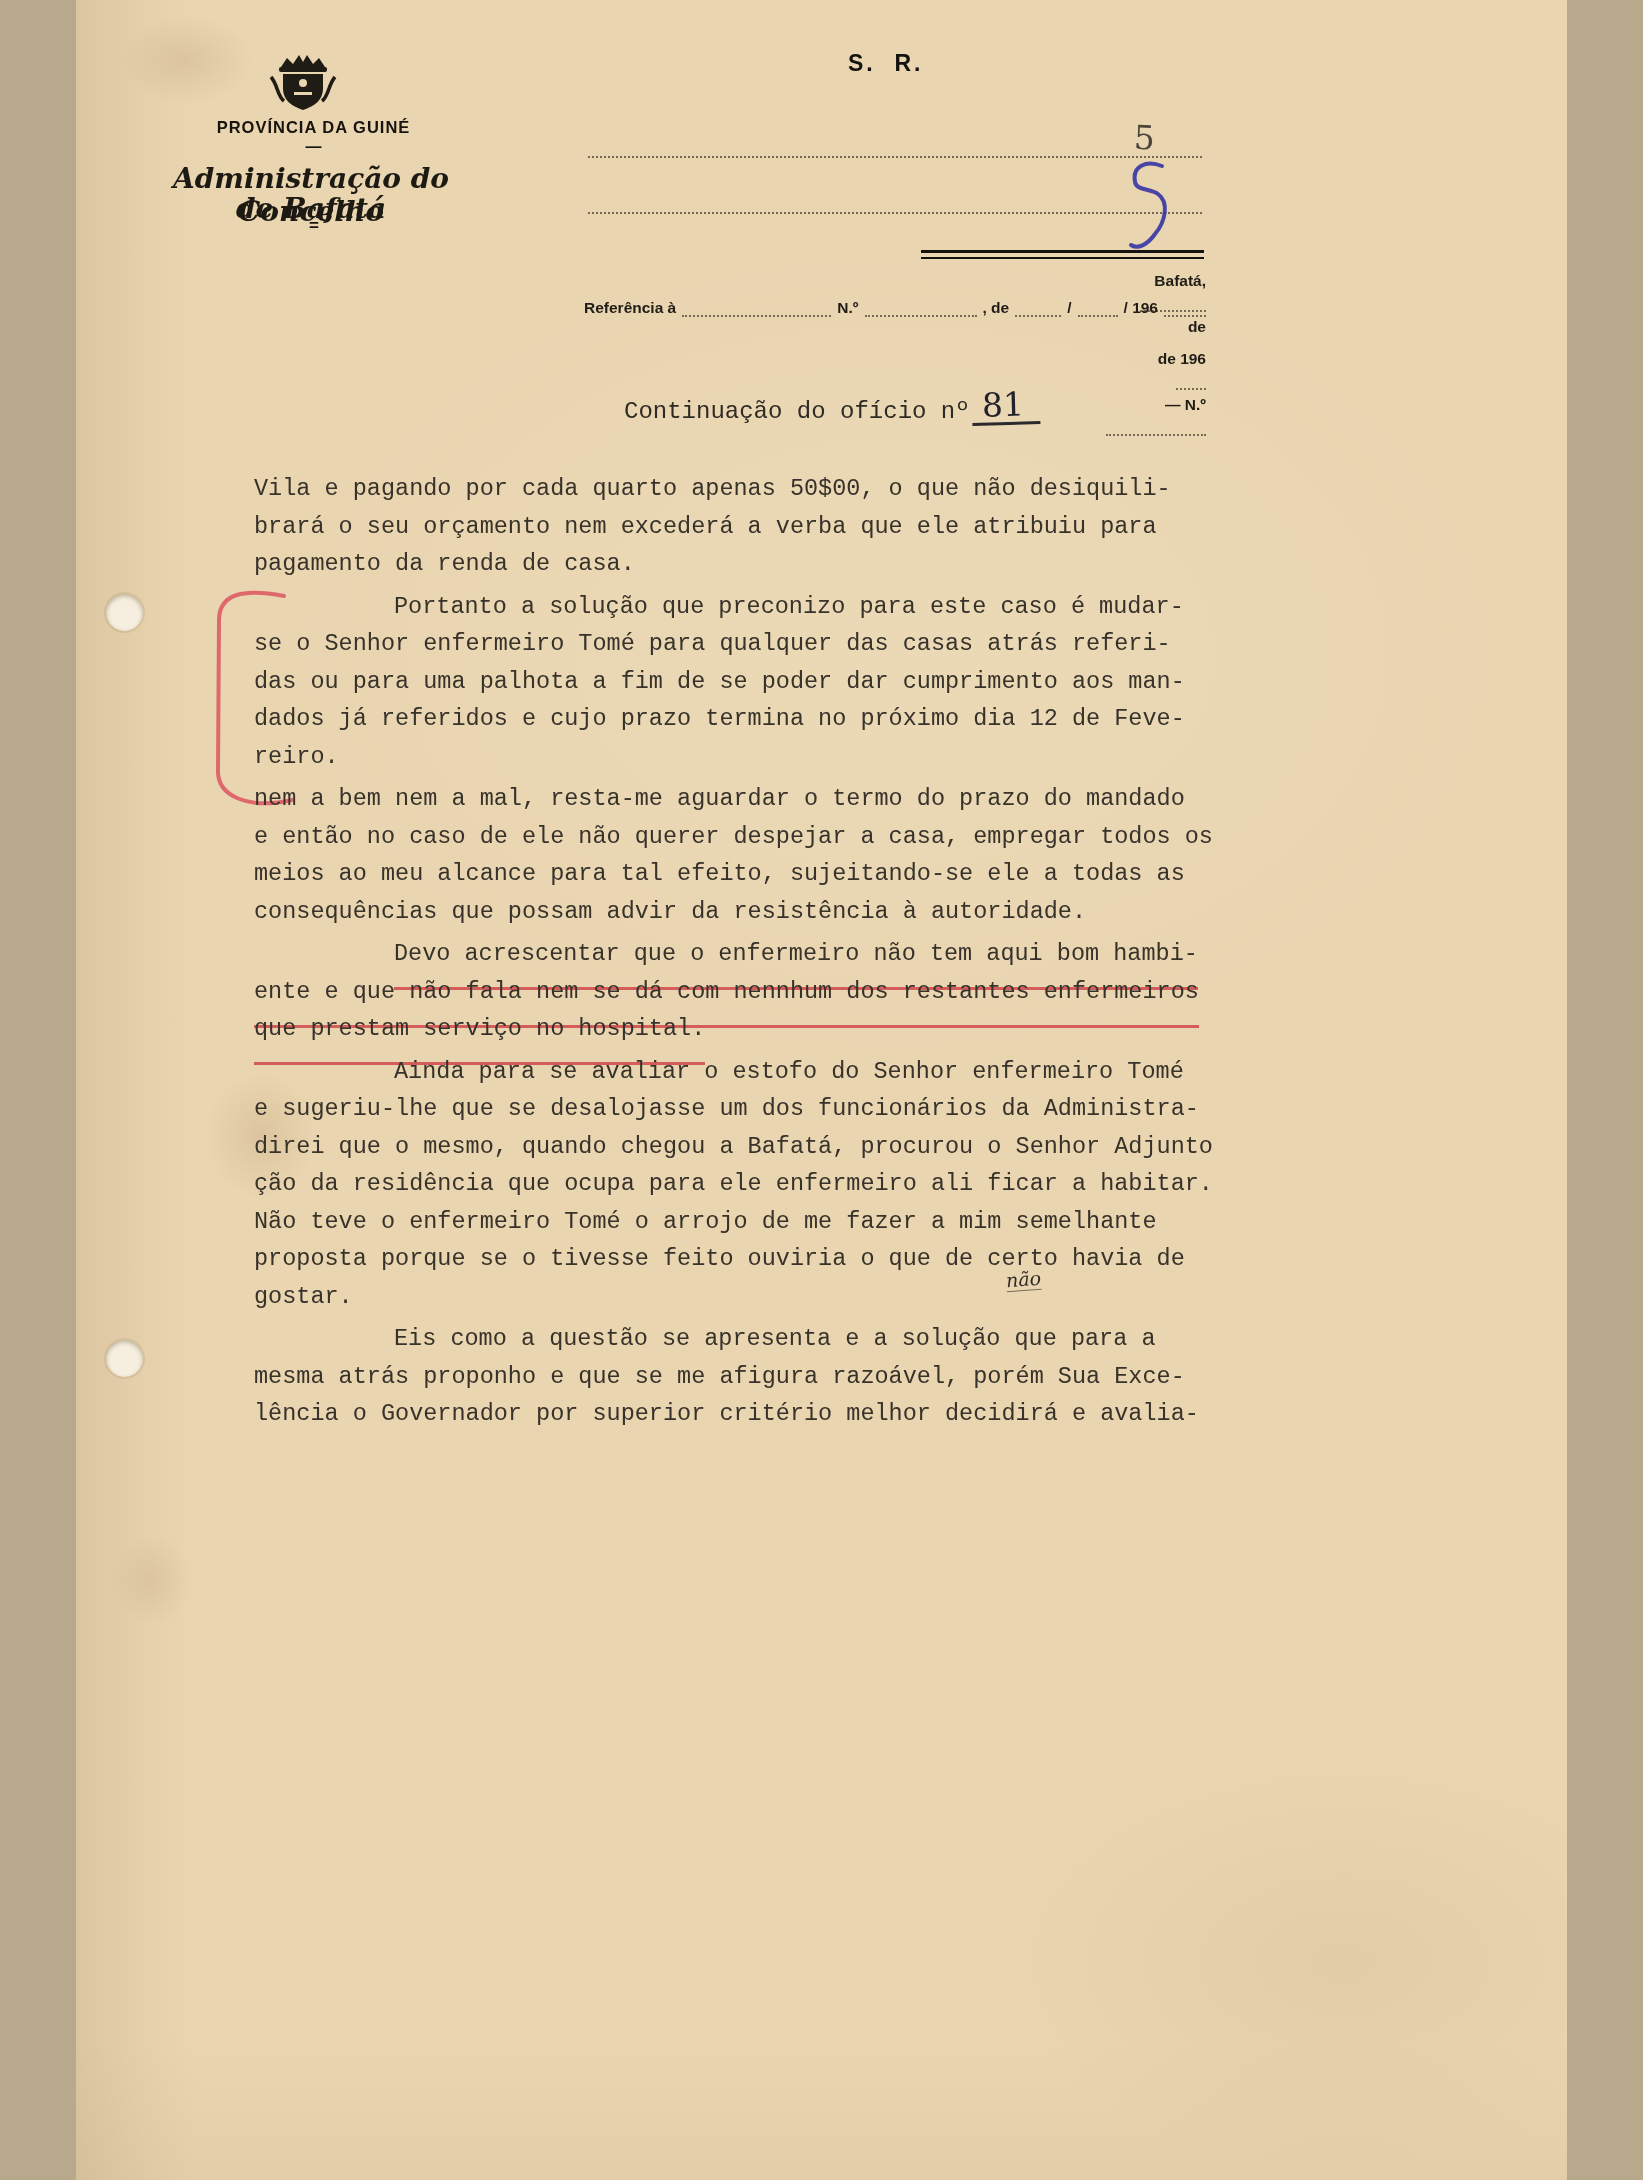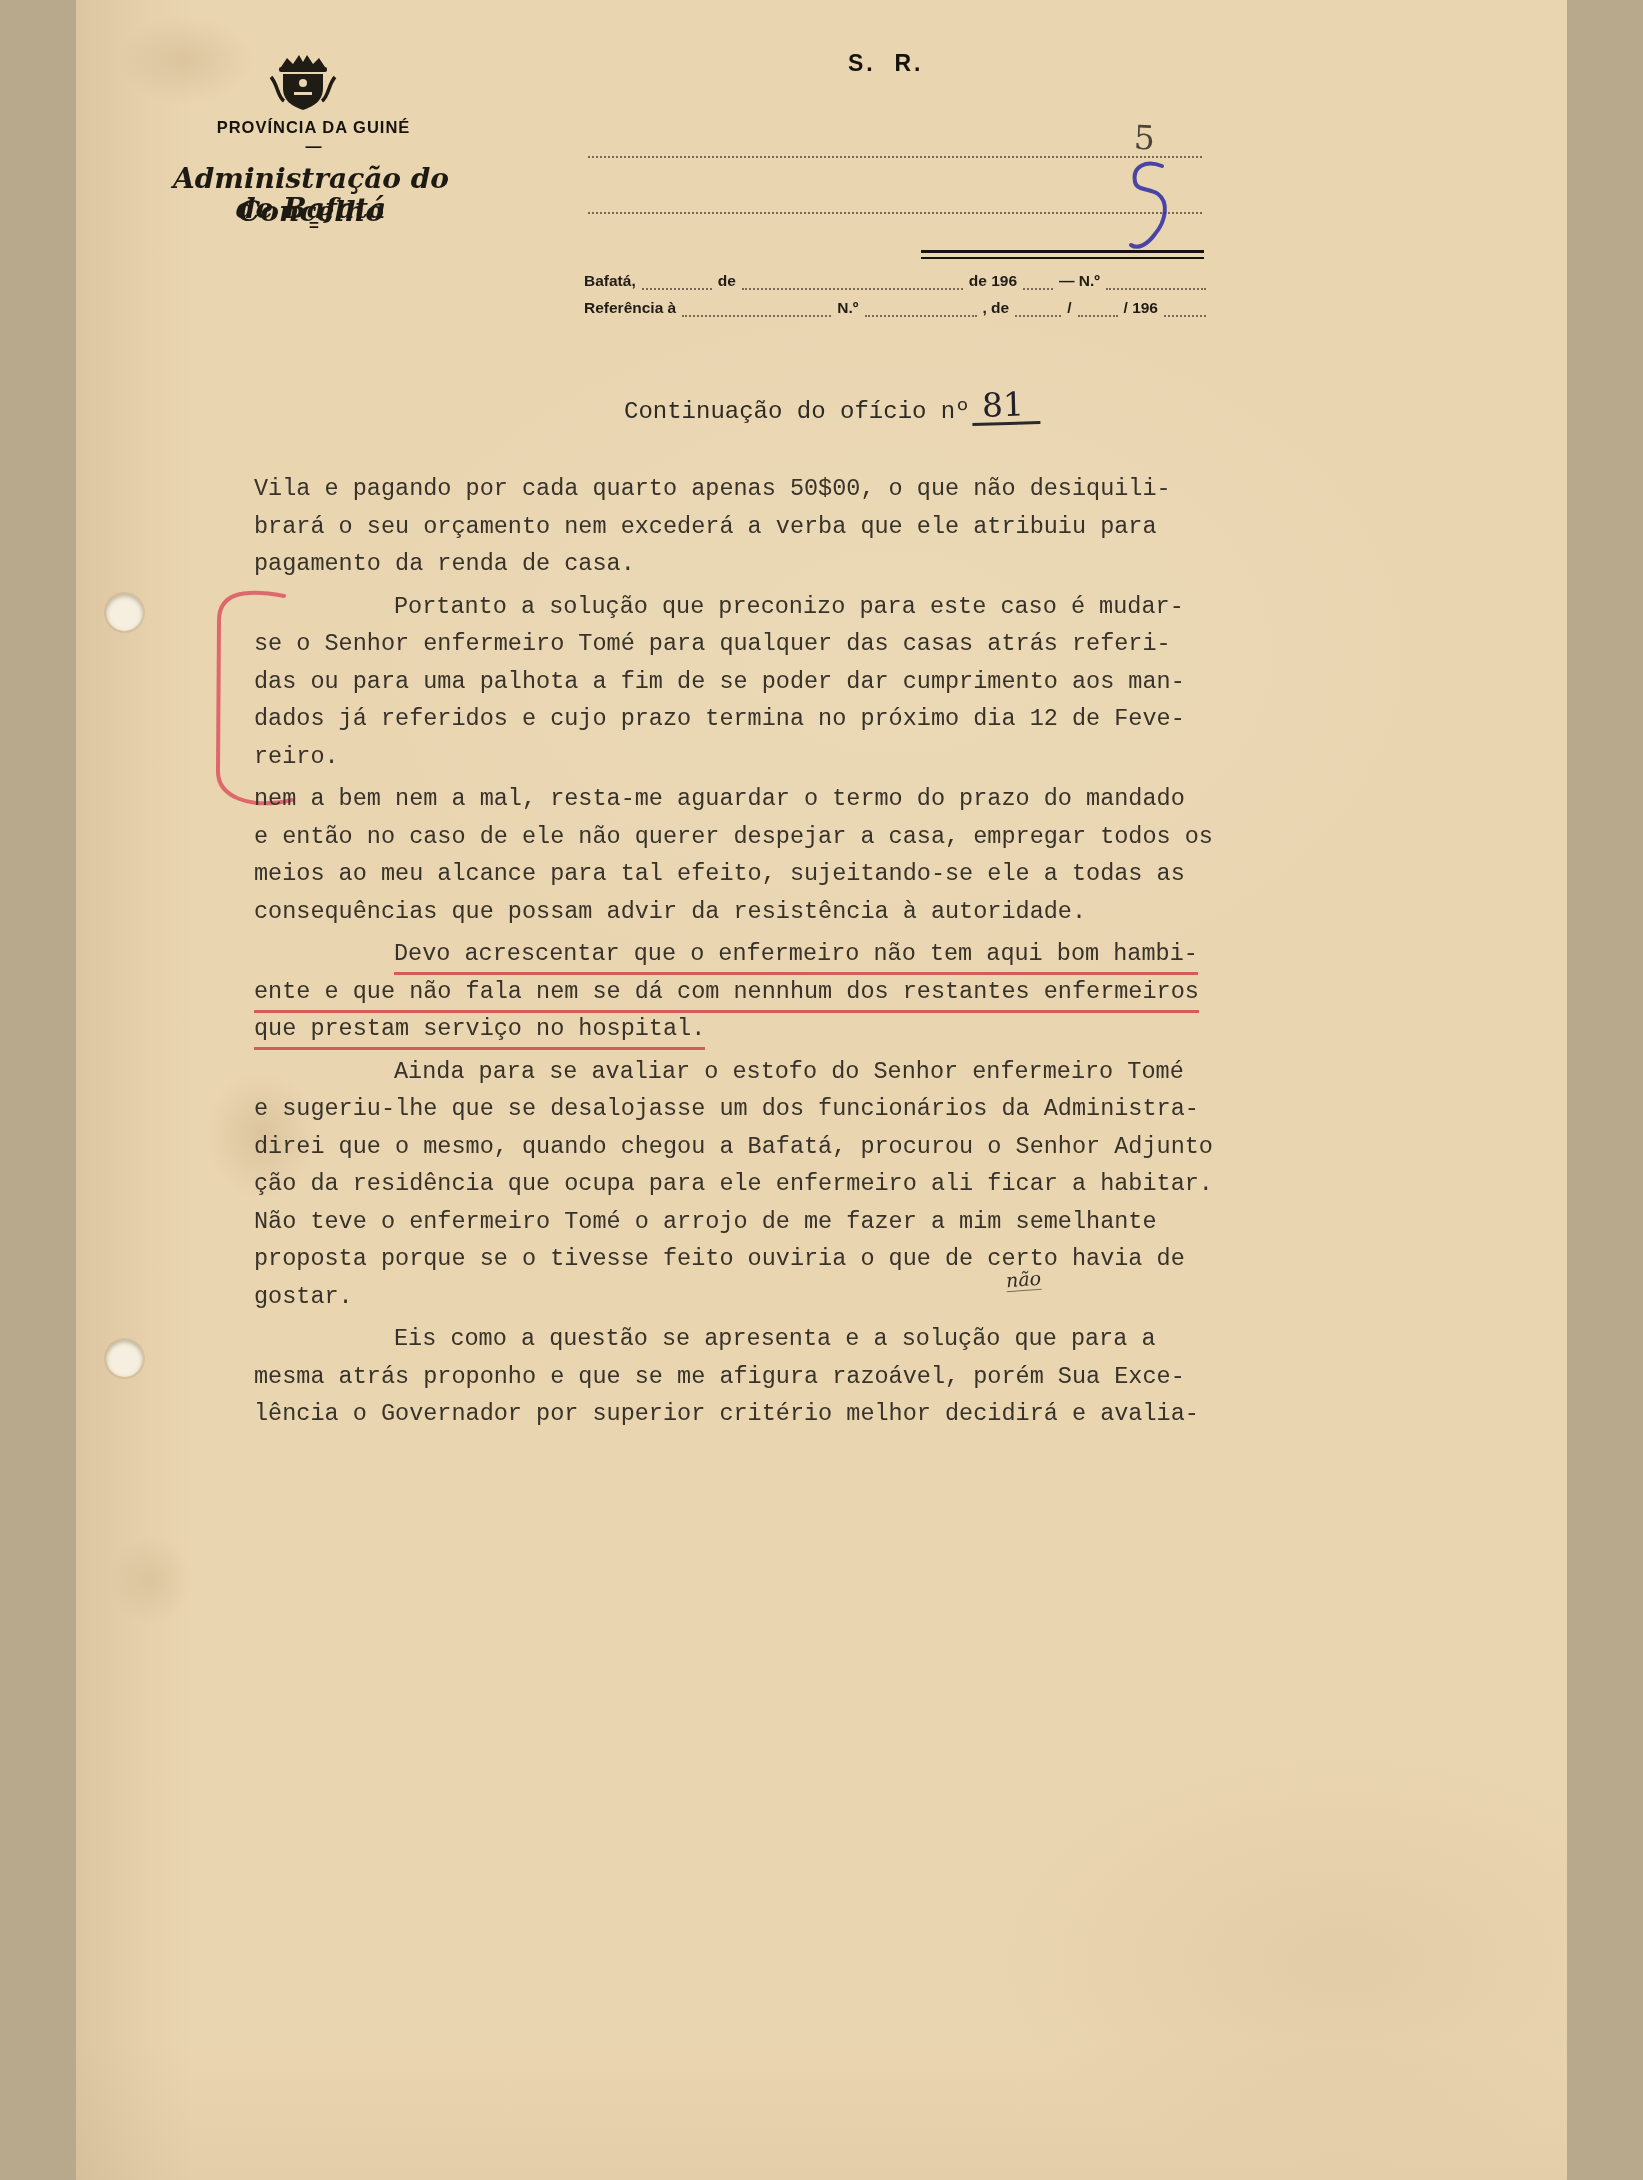--- a/index.html
+++ b/index.html
@@ -43,21 +43,21 @@
 
   
   .dotline{position:absolute;border-bottom:2px dotted rgba(80,70,55,.75);}
   .dl1{left:512px;top:138px;width:614px;height:18px;}
   .dl2{left:512px;top:194px;width:614px;height:18px;}
   .dblrule{position:absolute;left:845px;top:250px;width:283px;height:4px;
            border-top:3px solid #15130f;border-bottom:2px solid #15130f;}
   .formrow{position:absolute;display:flex;align-items:flex-end;gap:6px;
            font-size:15.5px;font-weight:bold;color:#201c16;}
   .formrow .dots{border-bottom:2px dotted rgba(80,70,55,.75);height:14px;}
-  .frow1{left:508px;top:272px;width:622px;}
+  .frow1{left:508px;top:272px;width:622px;flex-direction:column;}
   .frow2{left:508px;top:299px;width:622px;}
   .flabel{white-space:pre;}
 
   .pencil5{position:absolute;left:1058px;top:118px;font-family:"DejaVu Serif",serif;
            font-size:33px;color:#4a443a;transform:rotate(2deg);}
   .penmark{position:absolute;left:1038px;top:158px;}
 
   
   .doc-title{position:absolute;left:548px;top:390px;
              font-family:"Liberation Mono","DejaVu Sans Mono",monospace;
@@ -65,21 +65,21 @@
   .title-number{font-family:"DejaVu Serif",serif;font-size:33px;line-height:30px;color:#23222b;
                 border-bottom:3px solid #2a2a2e;padding:0 16px 2px 10px;transform:rotate(-1.5deg);}
 
   
   .bodytext{position:absolute;left:178px;top:470px;width:985px;
             font-family:"Liberation Mono","DejaVu Sans Mono",monospace;
             font-size:23.5px;color:#37322a;}
   .para{margin:0 0 5px 0;}
   .line{height:37.5px;line-height:37.5px;white-space:pre;}
   .indent{padding-left:140px;}
-  .redline span{border-bottom:3px solid rgba(206,62,70,.8);padding-bottom:5px;}
+  .redline span{border-bottom:3px solid rgba(206,62,70,.8);padding-bottom:20px;}
 
   .red-bracket{position:absolute;left:126px;top:586px;}
   .insert-nao{position:absolute;left:930px;top:1268px;
               font-family:"DejaVu Serif",serif;font-style:italic;font-size:19px;color:#2e2a24;
               transform:rotate(-4deg);border-bottom:1px solid rgba(46,42,36,.6);}
 
   .faint-stamp{position:absolute;left:1598px;top:1985px;opacity:.35;}
 </style>
 </head>
 <body>

